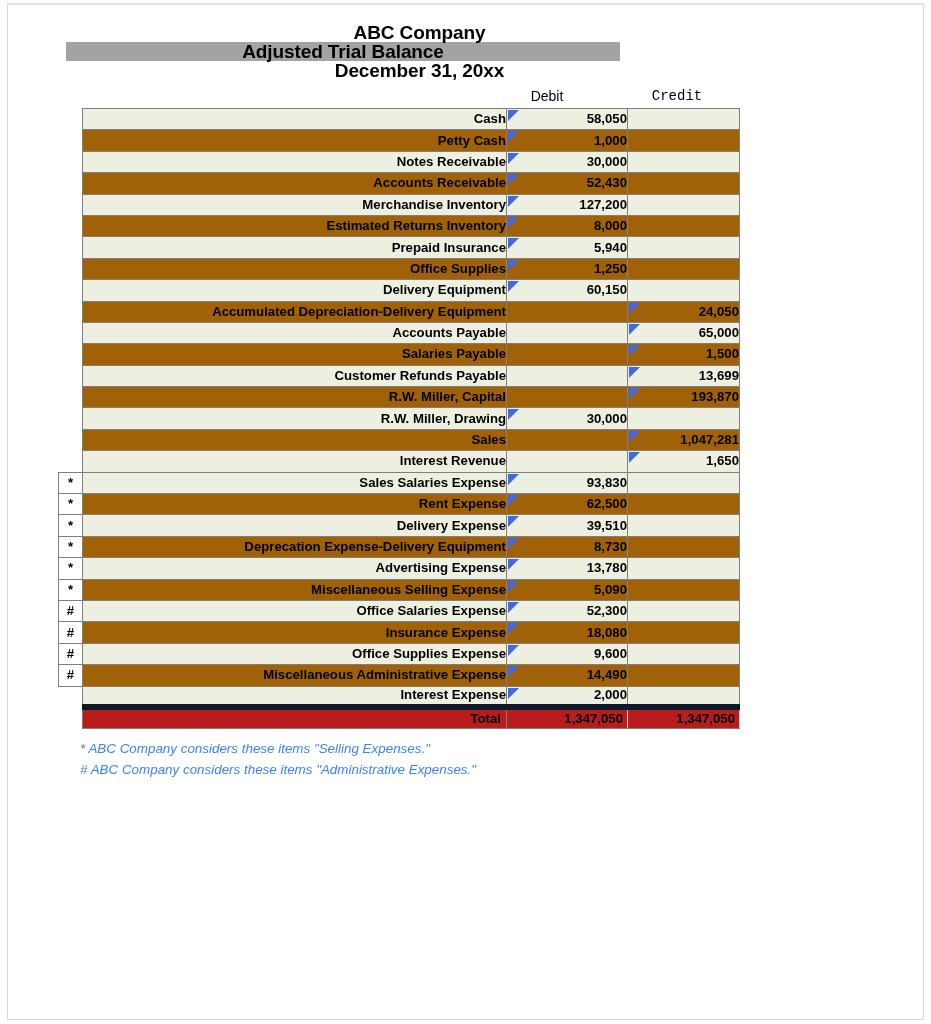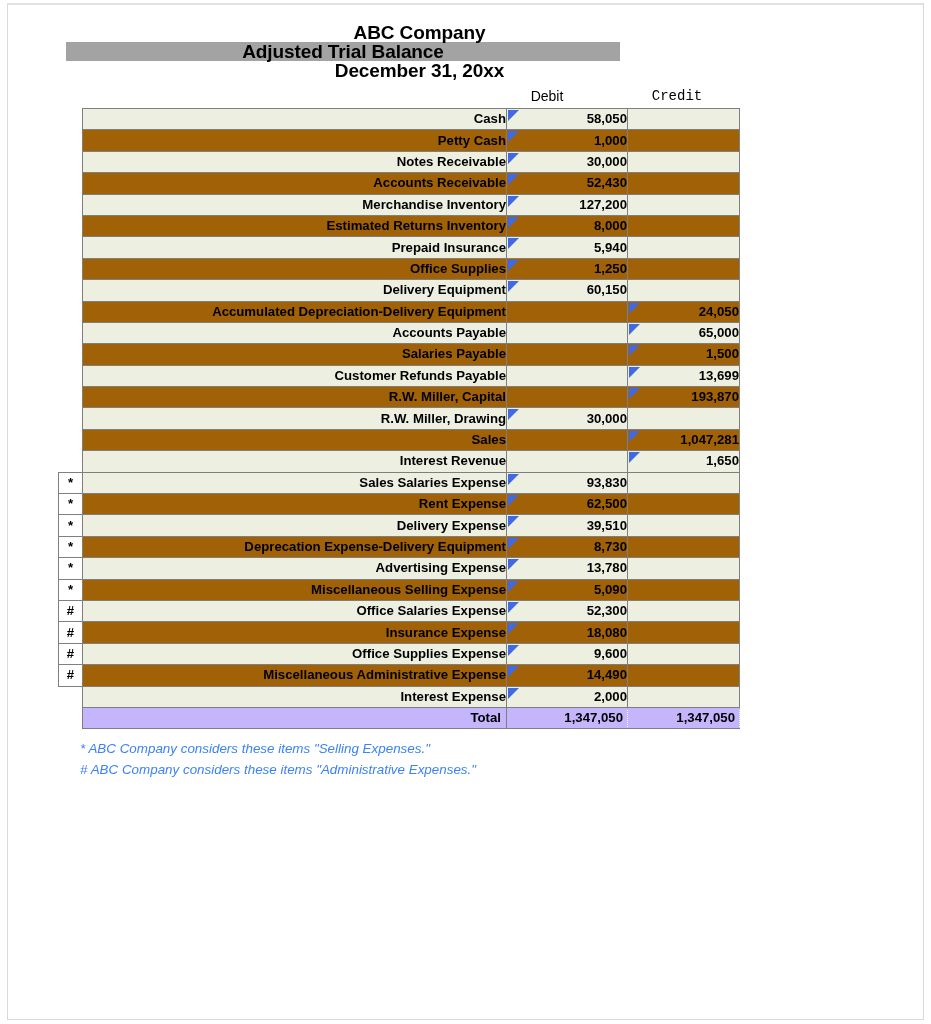--- a/index.html
+++ b/index.html
@@ -115,22 +115,22 @@
     position: absolute;
     left: 1px; top: 1px;
     width: 0; height: 0;
     border-top: 11px solid #4169e1;
     border-right: 11px solid transparent;
     pointer-events: none;
   }
 
   
   tr.total td {
-    background: #c4b5fd;
-    border-top: 1px solid #0f172a;
+    background: #b91c1c;
+    border-top: 6px solid #0f172a;
     border-bottom: 1px solid #7f7f7f;
   }
   tr.total td.t-label {
     border-left: 1px solid #7f7f7f;
     border-right: 1px solid #7f7f7f;
     text-align: right;
     padding-right: 5px;
   }
   tr.total td.t-num {
     border-left: none;

